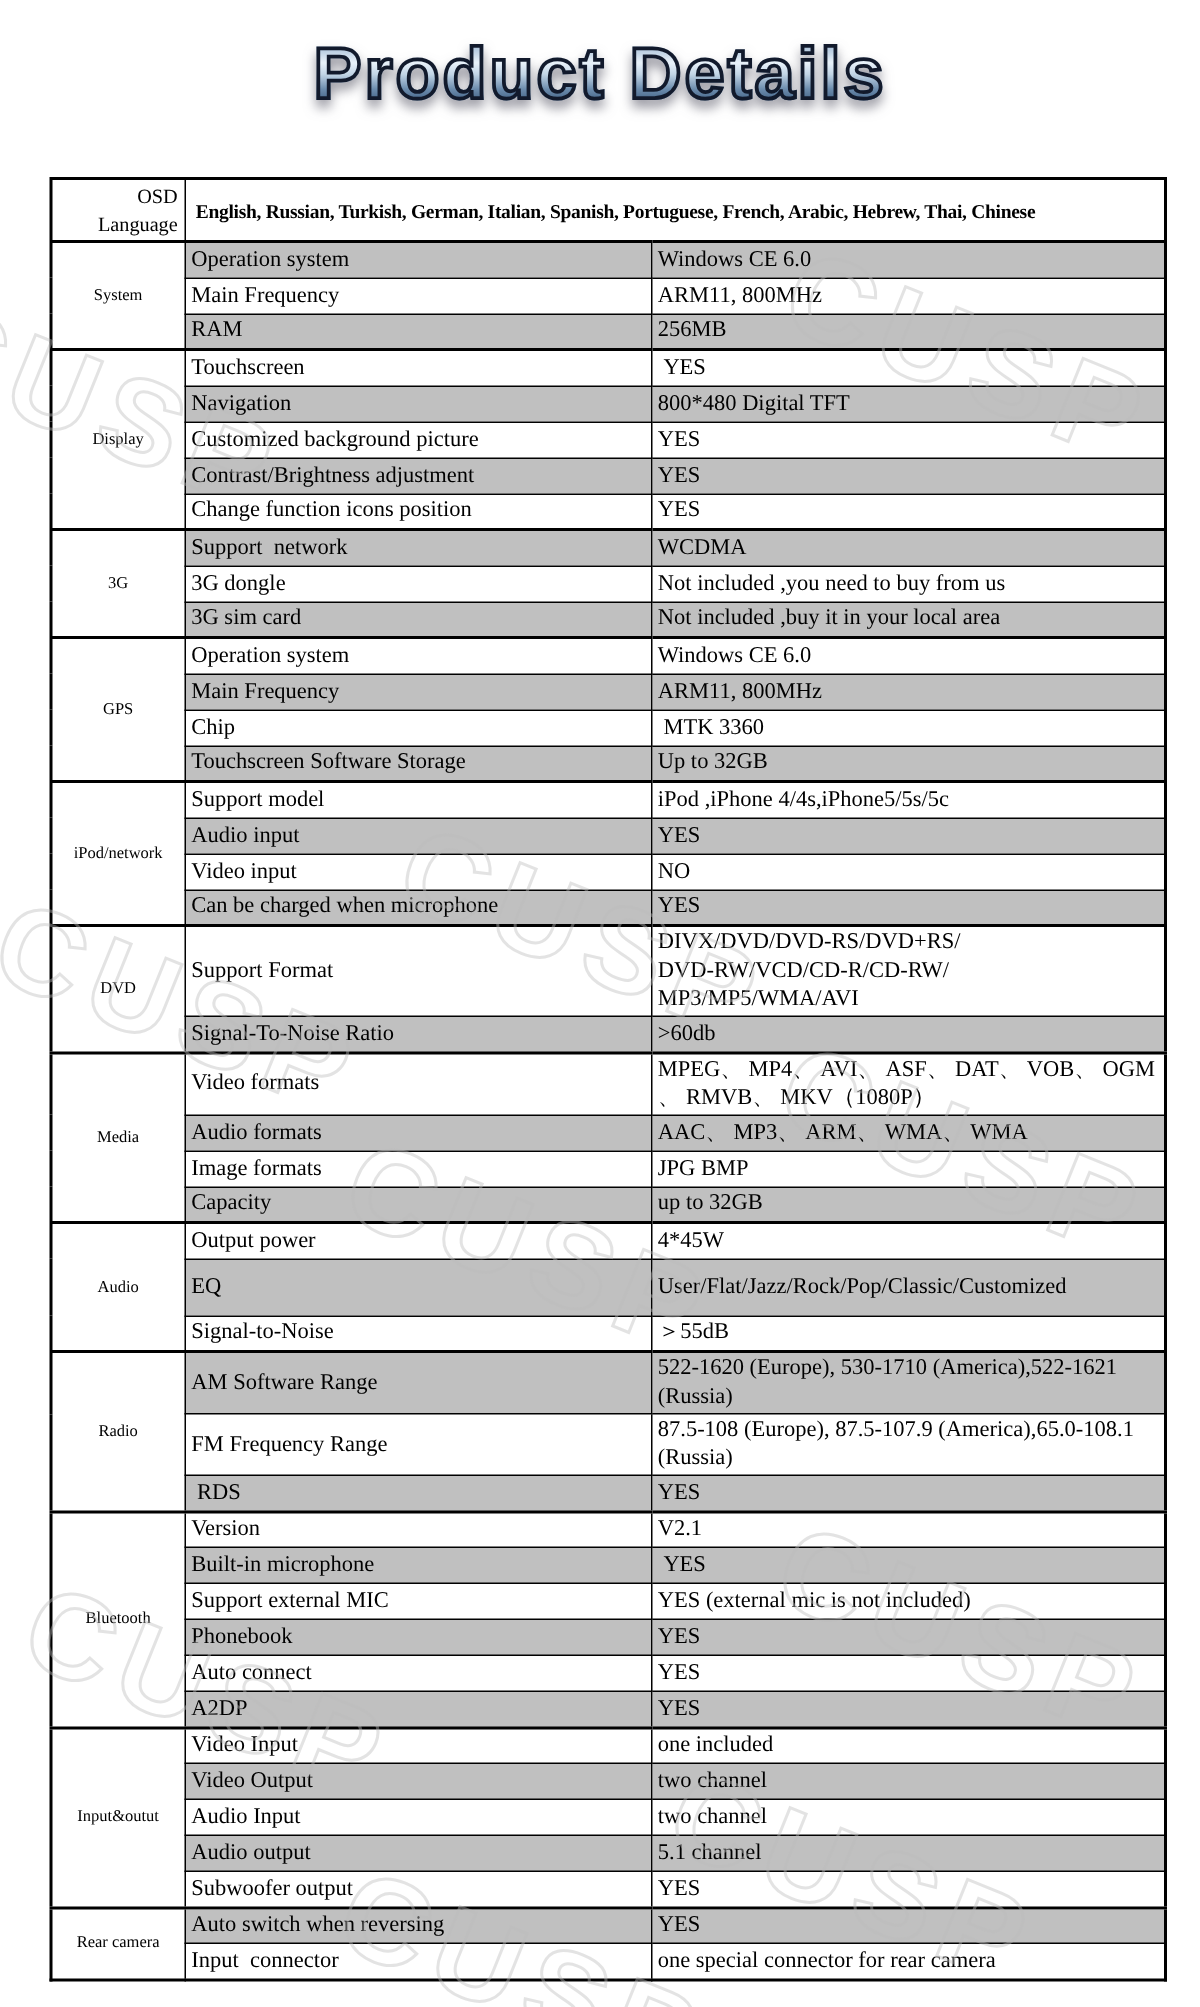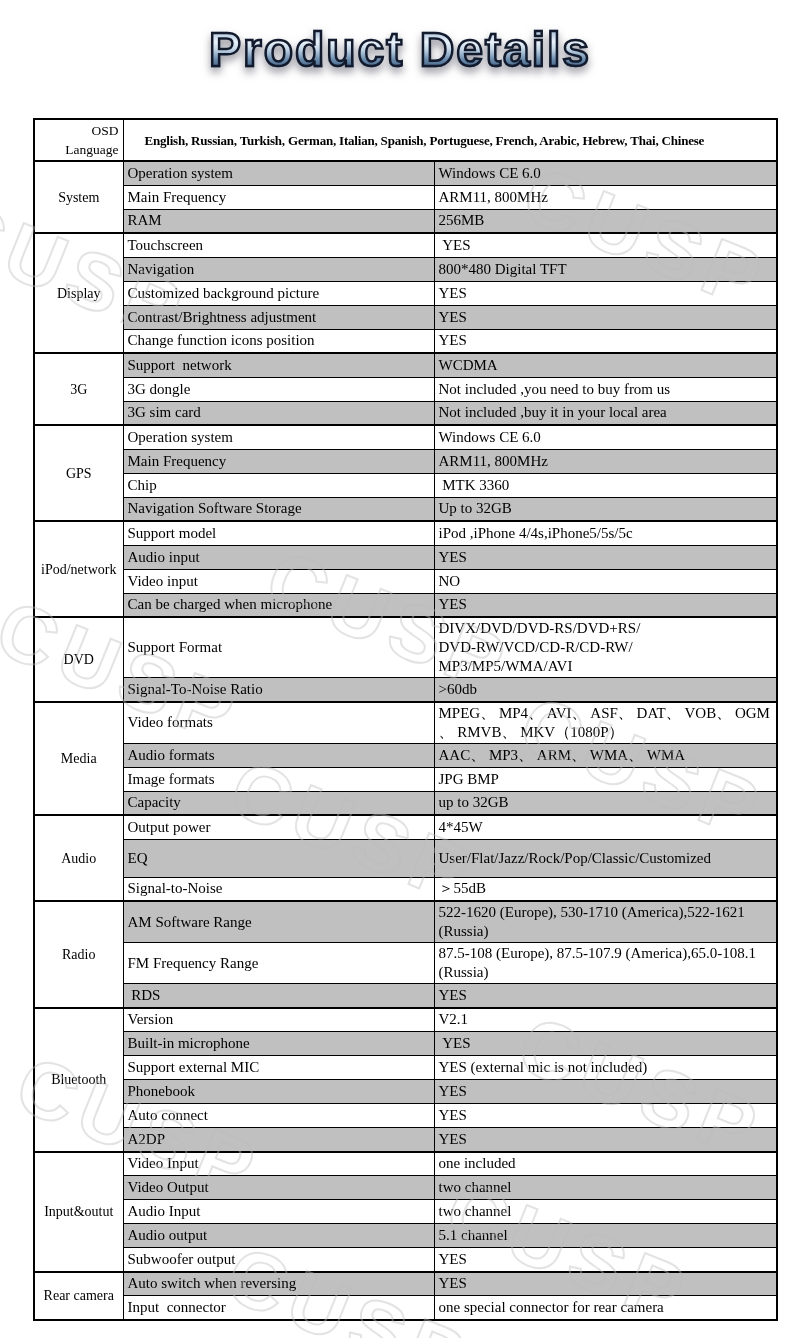--- a/index.html
+++ b/index.html
@@ -66,31 +66,31 @@
     color:#000;
     padding:1px 4px;
     height:24px;
     box-sizing:border-box;
     vertical-align:middle;
     line-height:19px;
     white-space:pre-wrap;
     overflow:hidden;
   }
   tr.sec-start td { border-top:2px solid #000; }
-  td.sec   { text-align:center; background:#fff; font-size:14px; }
+  td.sec   { text-align:center; background:#fff; font-size:11px; }
   td.shade { background:#c0c0c0; }
   td.tall  { height:38px; }
 
   tr.lang-row td { height:23px; }
   td.lang {
     font-weight:bold;
     font-size:13px;
     letter-spacing:-0.2px;
     white-space:nowrap;
-    padding-left:21px;
+    padding-left:7px;
     margin-top:21px;
   }
   td.osd-sec { font-size:13.5px;text-align:right; }
 </style>
 </head>
 <body>
 
 <div class="title-wrap">
   <span class="title">Product Details</span>
 </div>
@@ -173,21 +173,21 @@
       </tr>
       <tr>
         <td class="label shade">Main Frequency</td>
         <td class="value shade">ARM11, 800MHz</td>
       </tr>
       <tr>
         <td class="label">Chip</td>
         <td class="value"> MTK 3360</td>
       </tr>
       <tr>
-        <td class="label shade">Navigation Software Storage</td>
+        <td class="label shade">Touchscreen Software Storage</td>
         <td class="value shade">Up to 32GB</td>
       </tr>
       <tr class="sec-start">
         <td class="sec" rowspan="4">iPod/network</td>
         <td class="label">Support model</td>
         <td class="value">iPod ,iPhone 4/4s,iPhone5/5s/5c</td>
       </tr>
       <tr>
         <td class="label shade">Audio input</td>
         <td class="value shade">YES</td>

